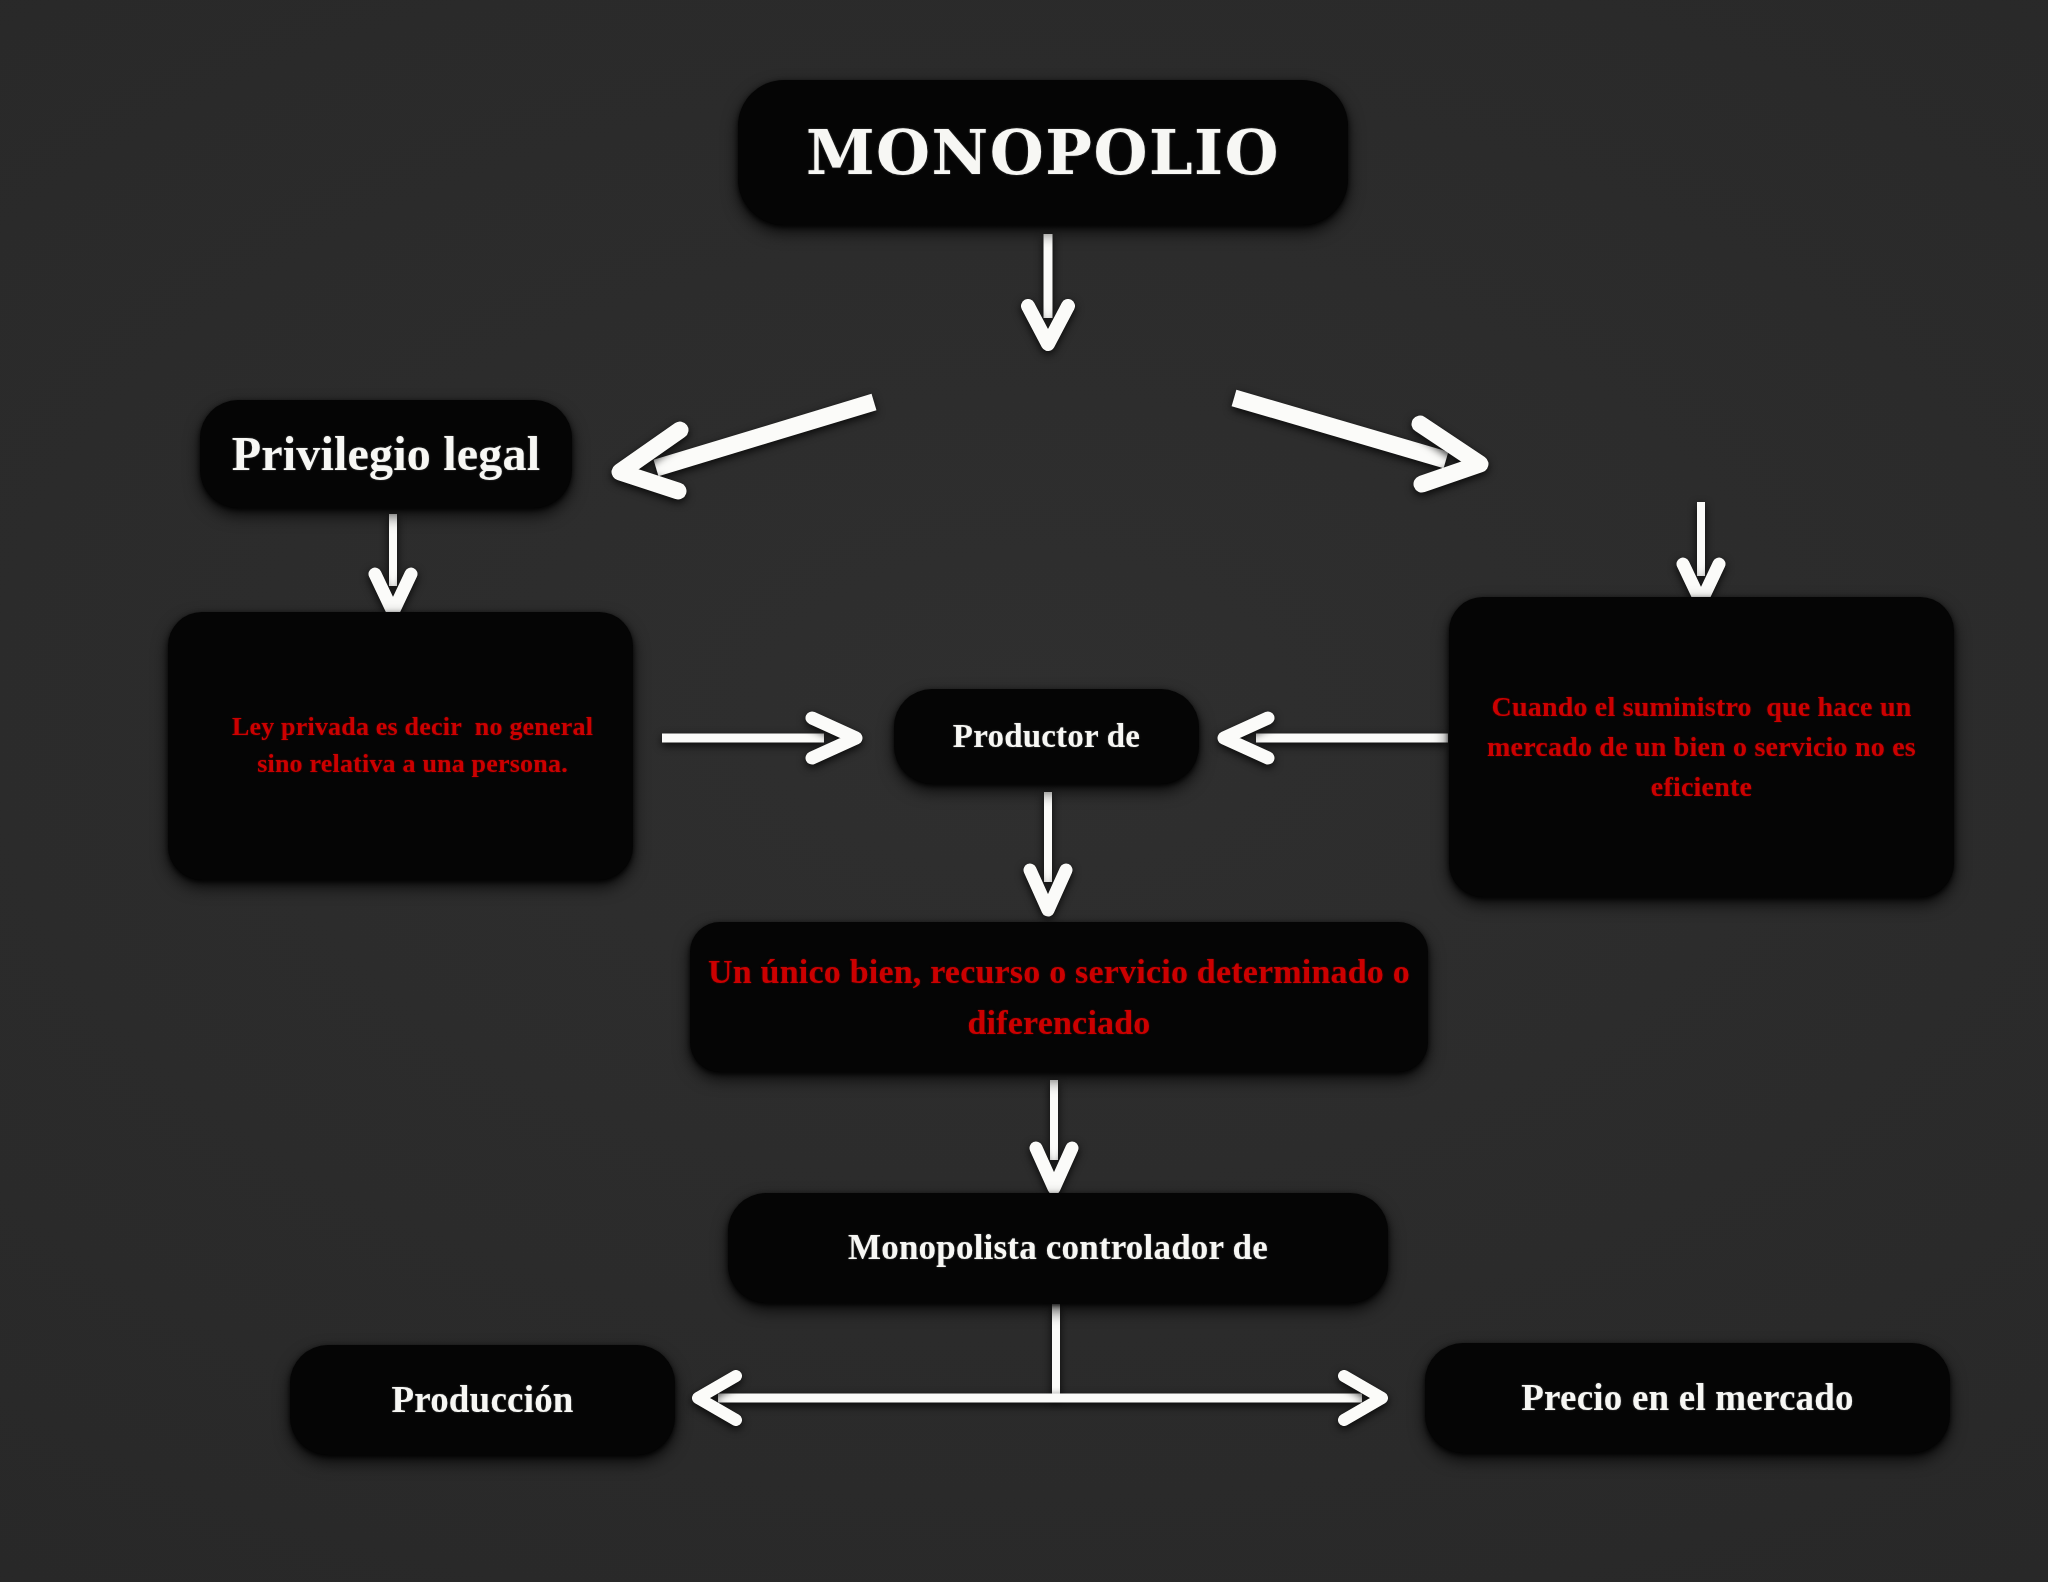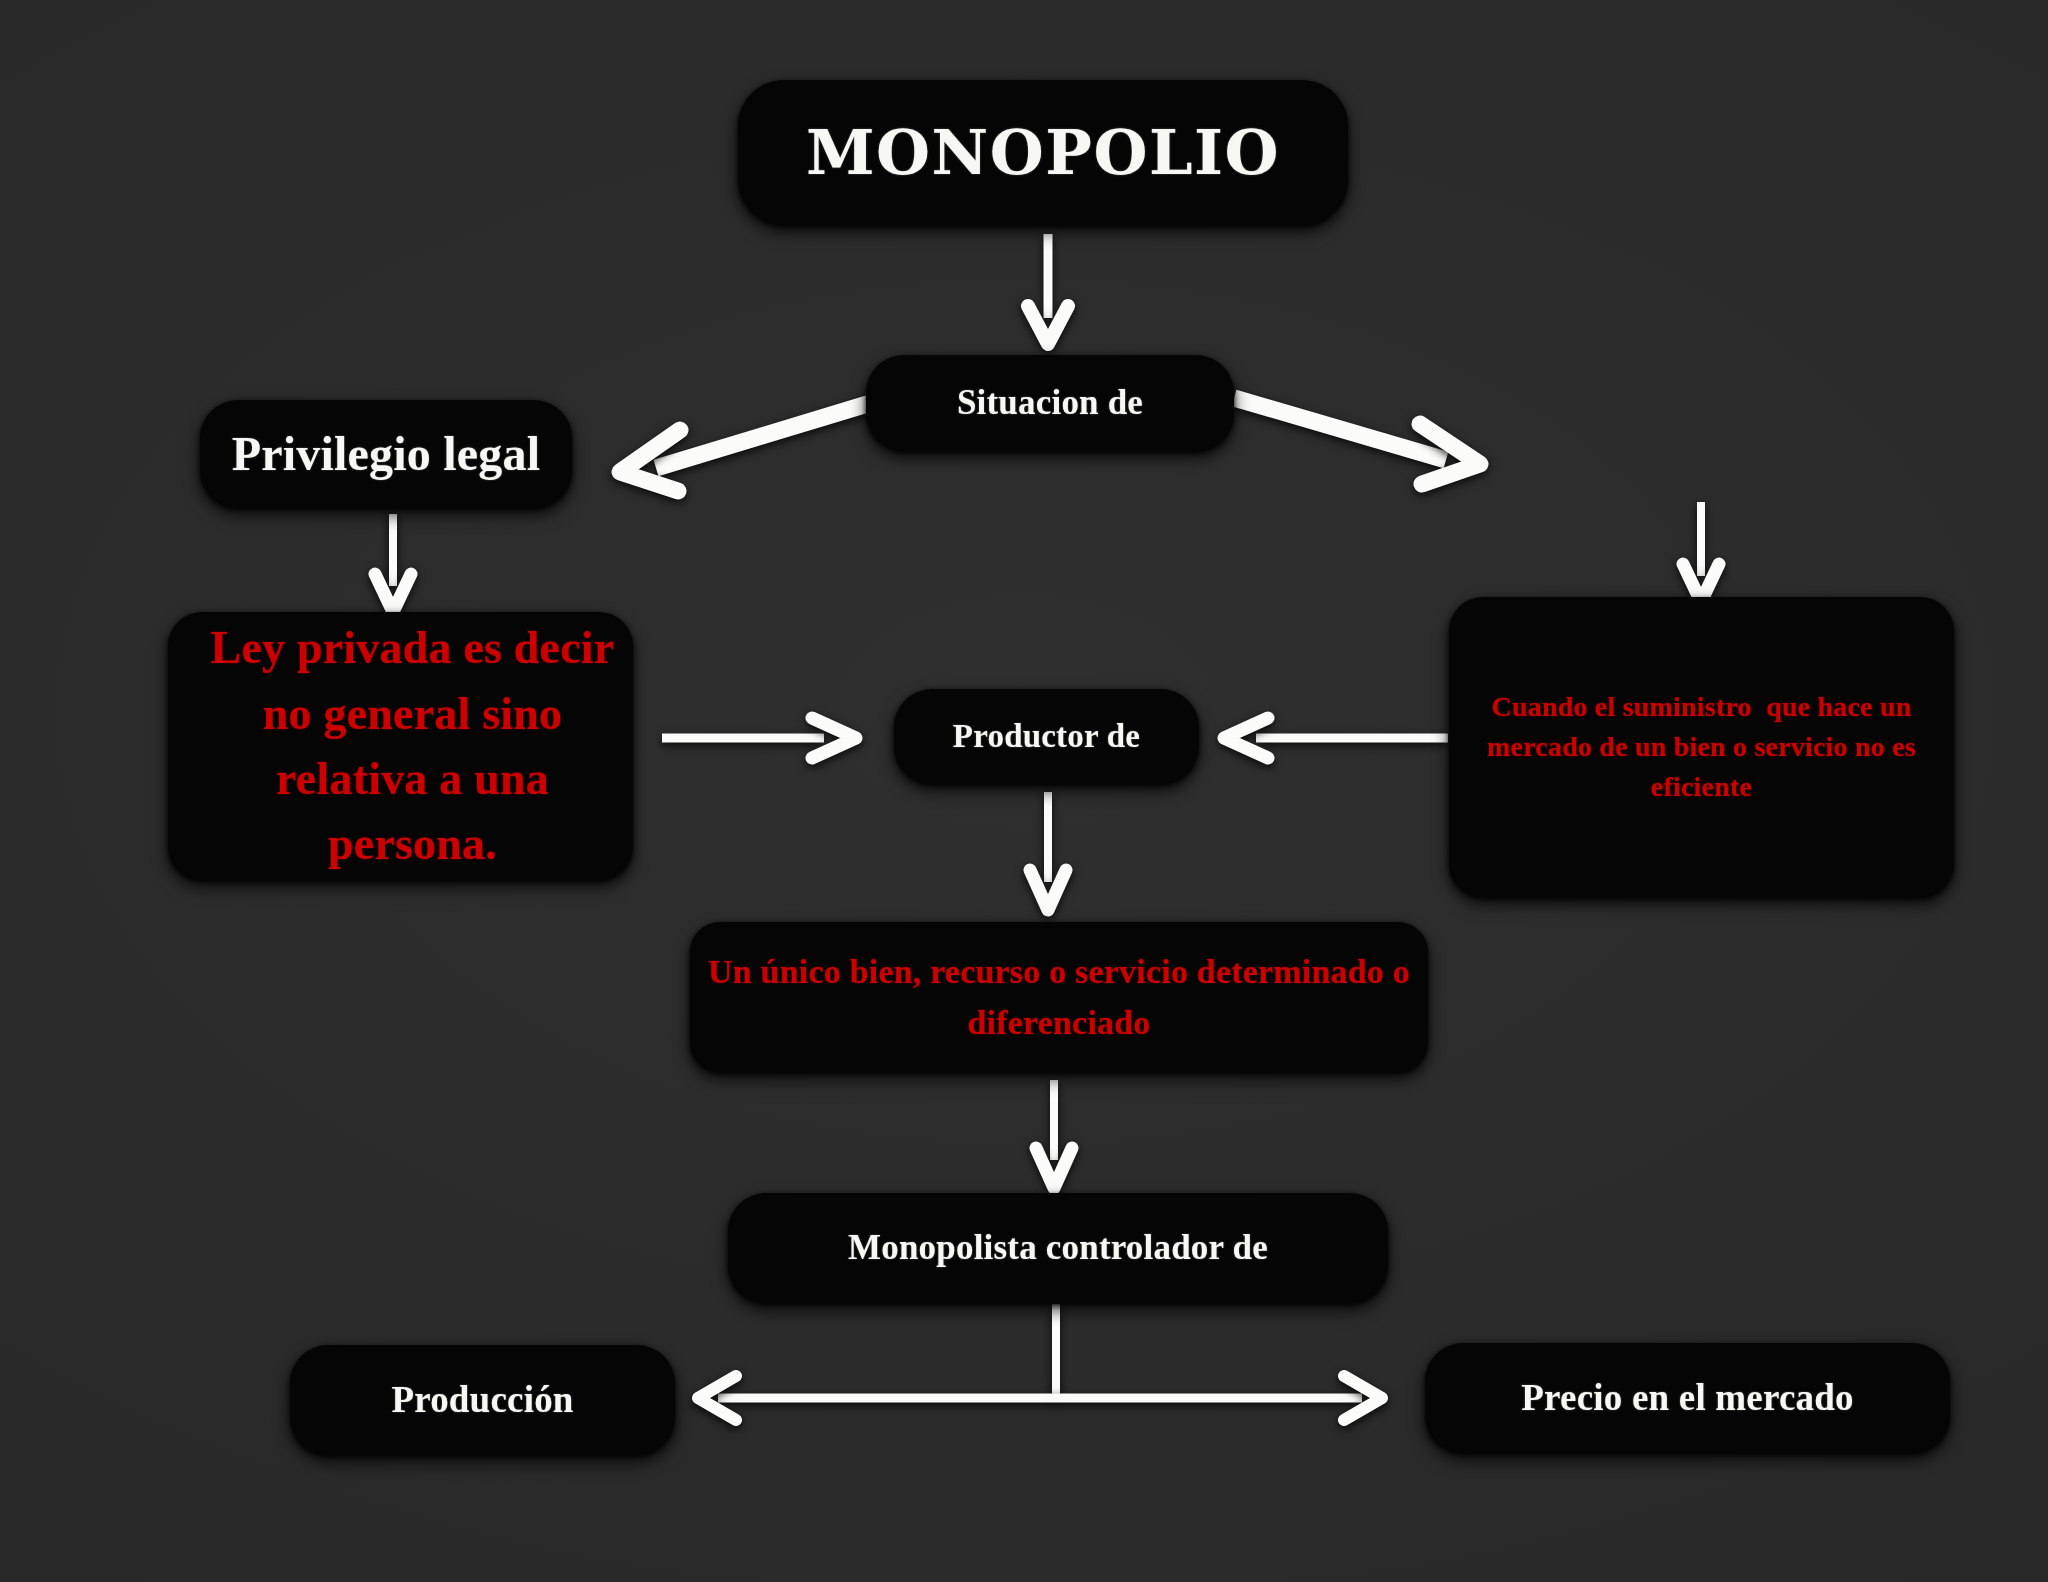--- a/index.html
+++ b/index.html
@@ -61,21 +61,21 @@
   #n-situacion .lbl{ font-size:35px; }
 
   #n-privilegio{ left:200px; top:400px; width:372px; height:108px; }
   #n-privilegio .lbl{ font-size:48px; }
 
   #n-fallo{ left:1472px; top:388px; width:400px; height:108px; }
   #n-fallo .lbl{ font-size:35px; }
 
   
   #n-ley{ left:168px; top:612px; width:465px; height:268px; border-radius:34px; }
-  #n-ley .lbl{ font-size:46px; line-height:1.42;margin-left:24px; }
+  #n-ley .lbl{ font-size:26px; line-height:1.42;margin-left:24px; }
 
   #n-cuando{ left:1449px; top:597px; width:505px; height:300px; border-radius:34px; }
   #n-cuando .lbl{ font-size:28px; line-height:1.42; }
 
   #n-productor{ left:894px; top:689px; width:305px; height:95px; }
   #n-productor .lbl{ font-size:33px; }
 
   
   #n-unico{ left:690px; top:922px; width:738px; height:150px; border-radius:30px; }
   #n-unico .lbl{ font-size:34px; line-height:1.5; }
@@ -173,23 +173,20 @@
       <path class="stroke" d="M28 96 L672 96" stroke-width="9"></path>
       <path class="head" d="M46 74 L8 96 L46 118" stroke-width="12"></path>
       <path class="head" d="M654 74 L692 96 L654 118" stroke-width="12"></path>
     </svg>
   </div>
 
   <div class="node" id="n-title">
     <span class="lbl">MONOPOLIO</span>
   </div>
 
-  <div class="node" id="n-situacion">
-    <span class="lbl">Situacion de</span>
-  </div>
 
   <div class="node" id="n-privilegio">
     <span class="lbl">Privilegio legal</span>
   </div>
 
 
   <div class="node red" id="n-ley">
     <span class="lbl">Ley privada es decir  no general sino relativa a una persona.</span>
   </div>
 

